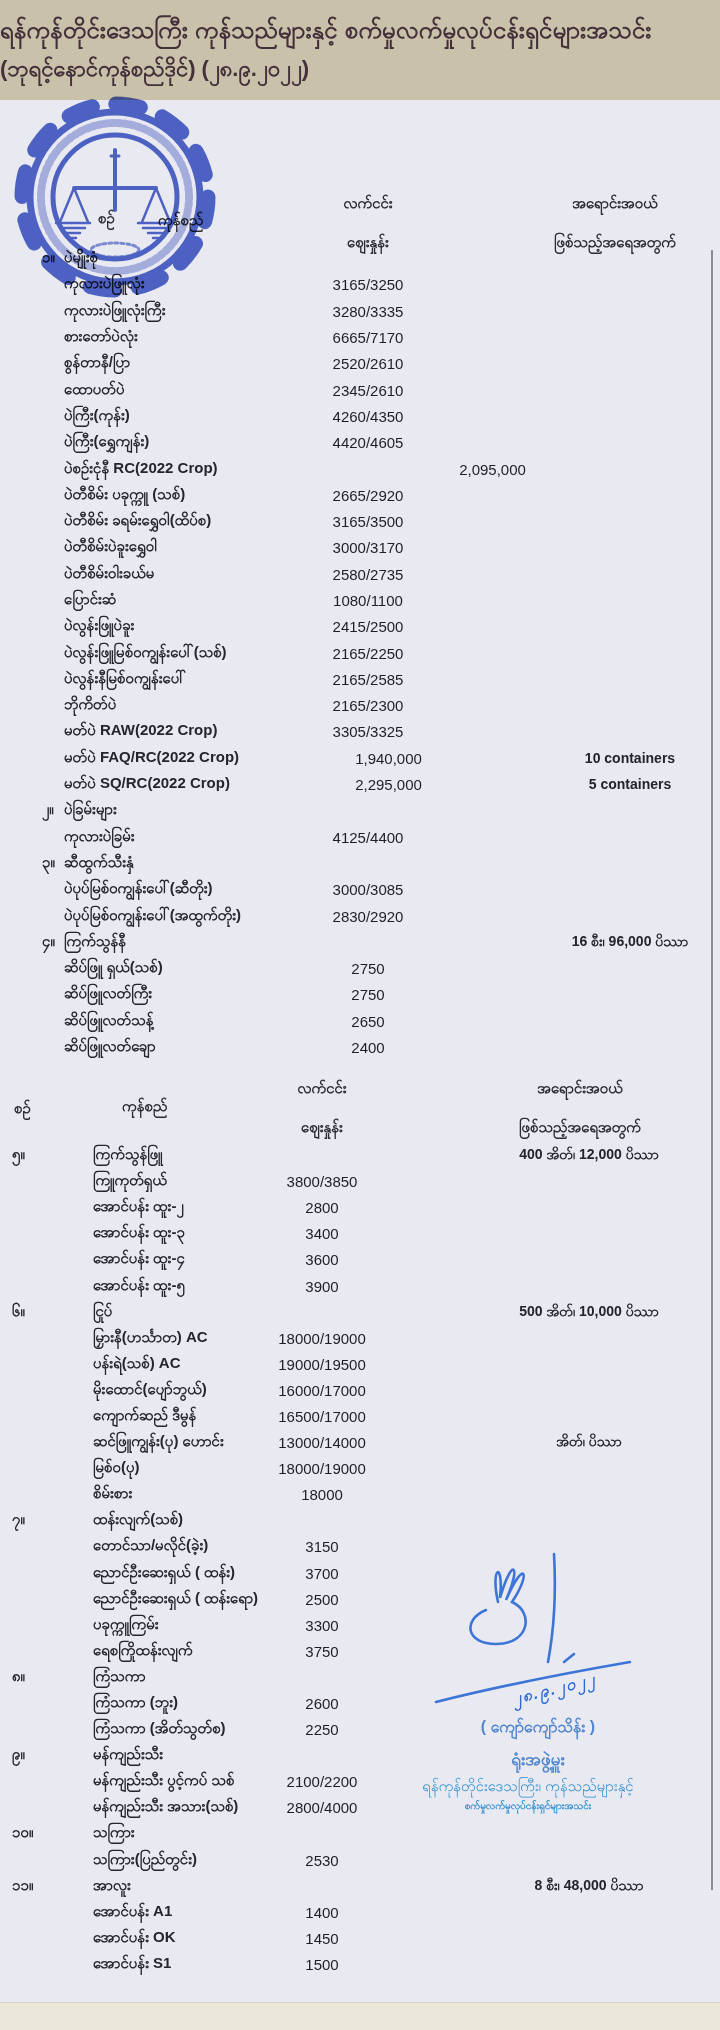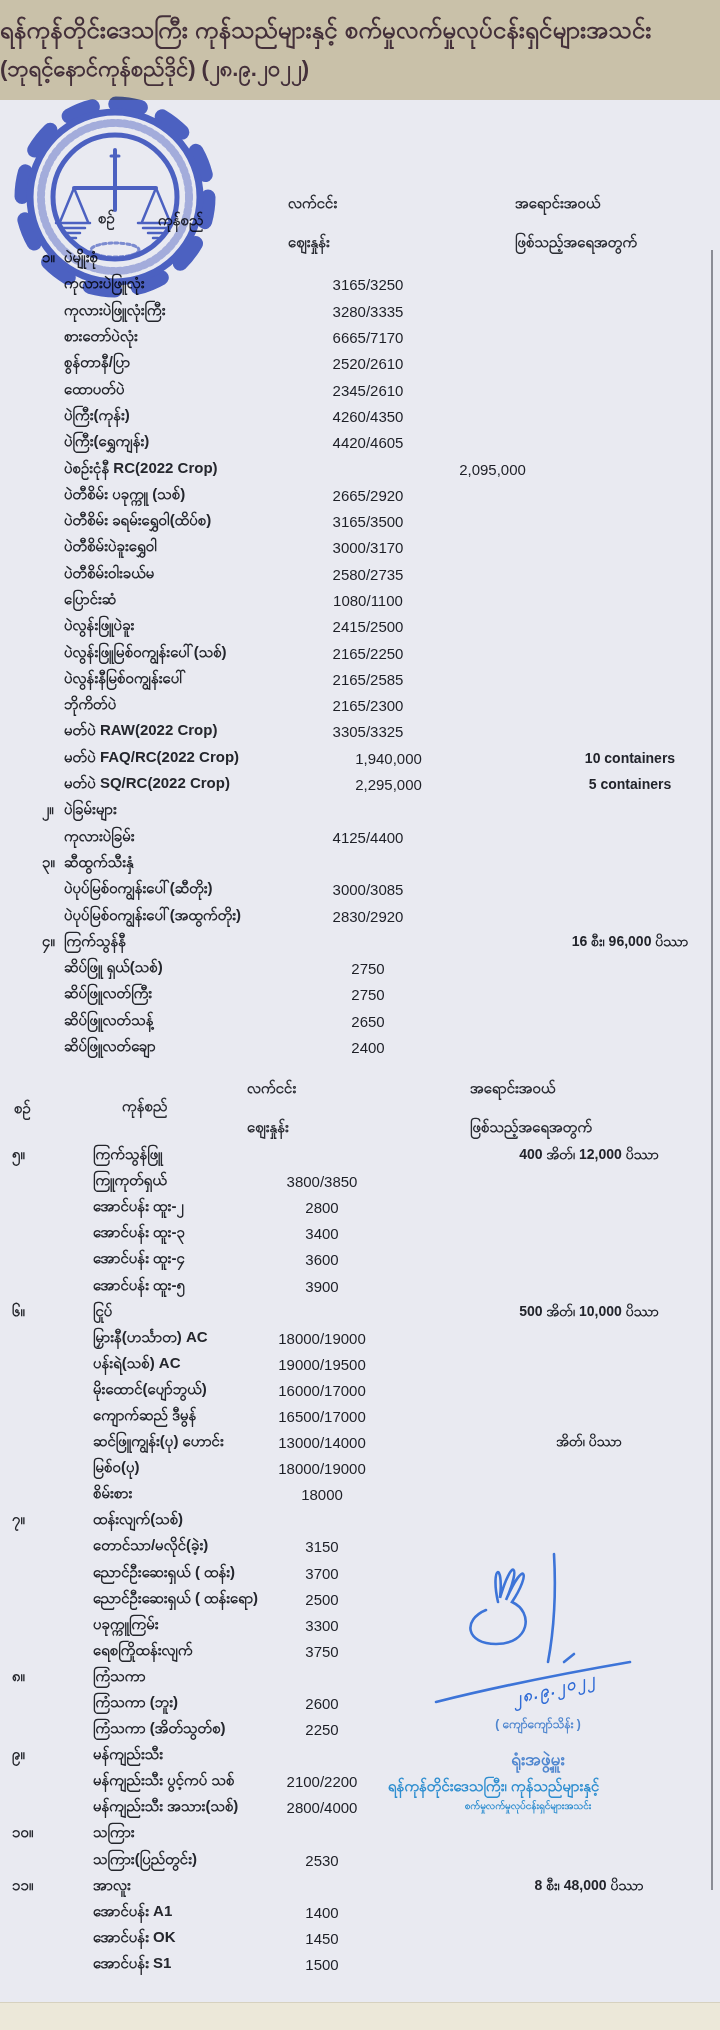--- a/index.html
+++ b/index.html
@@ -12,21 +12,21 @@
   .band .l2{font-size:22px;font-weight:bold;color:#44303a;}
   
   .paper{position:absolute;left:0;top:100px;width:720px;height:1902px;background:#e9eaf1;}
   .edge-line{position:absolute;left:711px;top:250px;width:2px;height:1640px;background:rgba(45,45,58,.5);}
   .bottomstrip{position:absolute;left:0;top:2002px;width:720px;height:28px;background:#ece8d9;border-top:1px solid #d6d1bf;}
   
   .stamp{position:absolute;left:6px;top:-10px;width:218px;height:218px;z-index:5;
          mix-blend-mode:multiply;opacity:.85;}
   
   .hdr{position:absolute;font-size:15px;font-weight:600;color:#2a2c33;z-index:2;}
-  .hdr.center{text-align:left;}
+  .hdr.center{text-align:center;}
   
   .rows{position:absolute;left:0;width:720px;z-index:2;}
   .row{position:relative;width:720px;}
   .t1 .row{height:26.3px;}
   .t2 .row{height:26.1px;}
   .c{position:absolute;top:50%;transform:translateY(-50%);white-space:nowrap;}
   .c.no{font-size:15px;font-weight:600;}
   .c.name{font-size:15px;font-weight:600;}
   .c.price,.c.p2,.c.mid{font-size:15px;font-weight:normal;text-align:center;color:#1d1f26;}
   .c.remark{font-size:14px;font-weight:600;text-align:center;color:#22242b;}
@@ -36,25 +36,25 @@
   .t1 .c.mid{left:425px;width:135px;}
   .t1 .c.remark{left:540px;width:180px;}
   .t2 .c.no{left:12px;} .t2 .c.name{left:45px;padding-left:48px;}
   .t2 .c.price{left:247px;width:150px;}
   .t2 .c.remark{left:478px;width:222px;}
   
   .sig-svg{position:absolute;left:420px;top:1540px;z-index:4;}
   .sig-date{position:absolute;left:512px;top:1678px;z-index:4;color:#2f6bd6;
             font-size:16px;font-style:italic;letter-spacing:2px;transform:rotate(-14deg);font-weight:600;}
   .sig-name{position:absolute;left:433px;top:1716px;width:210px;text-align:center;z-index:4;
-            color:#4f86cf;font-size:12px;font-weight:600;}
+            color:#4f86cf;font-size:16px;font-weight:600;}
   .sig-title{position:absolute;left:433px;top:1748px;width:210px;text-align:center;z-index:4;
             color:#4f86cf;font-size:17px;font-weight:600;}
-  .sig-org1{position:absolute;left:388px;top:1776px;width:280px;text-align:left;z-index:4;
-            color:#2e8ed0;font-size:15px;font-weight:700;}
+  .sig-org1{position:absolute;left:388px;top:1776px;width:280px;text-align:center;z-index:4;
+            color:#2e8ed0;font-size:15px;font-weight:400;}
   .sig-org2{position:absolute;left:388px;top:1799px;width:280px;text-align:center;z-index:4;
             color:#2e8ed0;font-size:10px;font-weight:600;}
 </style>
 </head>
 <body>
 
 <div class="page">
 
   <div class="band">
     <div class="l1">ရန်ကုန်တိုင်းဒေသကြီး ကုန်သည်များနှင့် စက်မှုလက်မှုလုပ်ငန်းရှင်များအသင်း</div>

